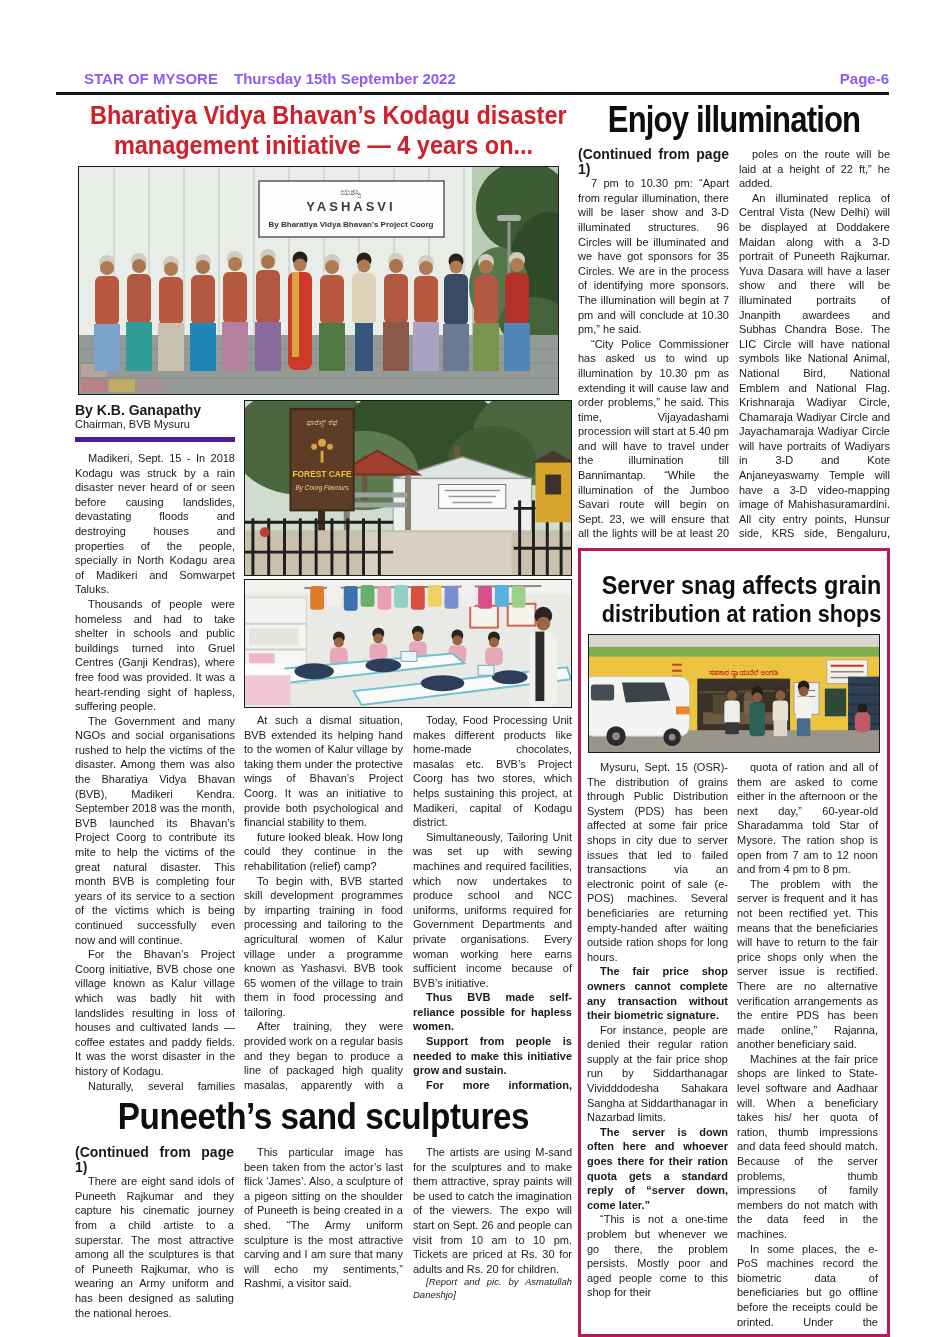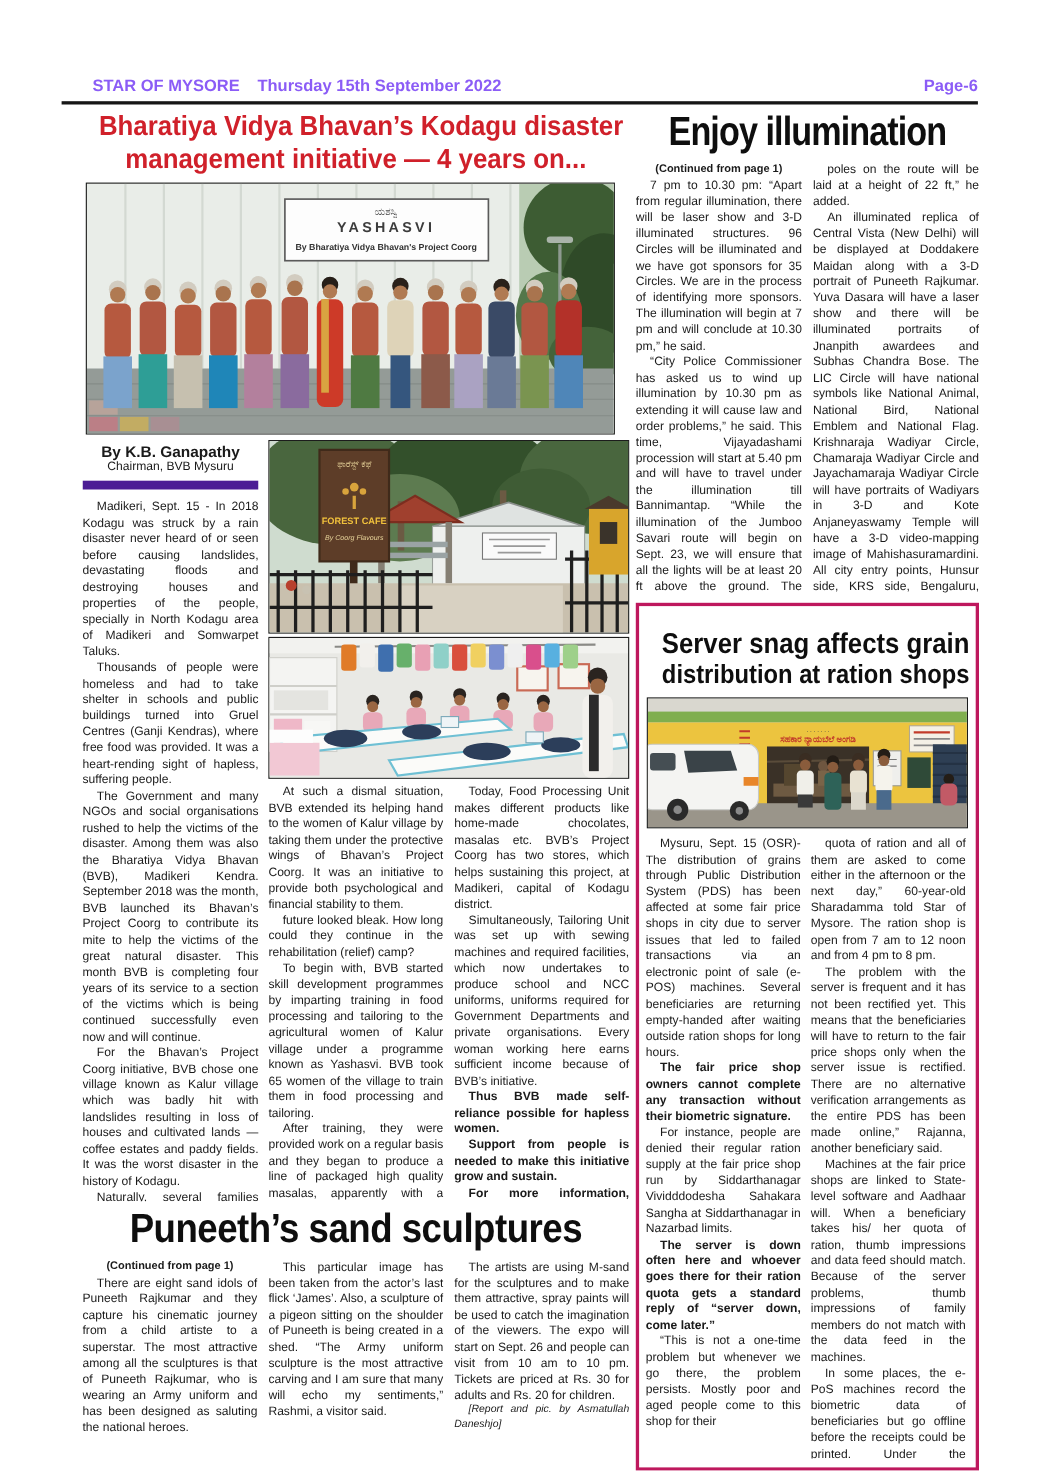--- a/index.html
+++ b/index.html
@@ -21,29 +21,29 @@
   .illum-title{font-size:37px;font-weight:bold;text-align:center;white-space:nowrap;
                letter-spacing:-1px;line-height:40px;transform:scaleX(.84);transform-origin:50% 0;color:#0e0e0e;}
   .puneeth-title{font-size:37px;font-weight:bold;text-align:center;white-space:nowrap;
                letter-spacing:-.5px;line-height:40px;transform:scaleX(.9);transform-origin:50% 0;color:#0e0e0e;margin:4px 0 8px;}
   .server-title{font-weight:bold;text-align:center;color:#0e0e0e;transform:scaleX(.9);transform-origin:50% 0;margin:2px 0 6px;}
   .server-title .l1{font-size:26px;line-height:30px;white-space:nowrap;}
   .server-title .l2{font-size:24px;line-height:28px;white-space:nowrap;}
   
   .para{margin:0;text-align:justify;font-size:11px;line-height:14.6px;text-indent:13px;color:#1a1a1a;}
   .para.bold{font-weight:bold;}
-  .para.center{text-align:center;text-indent:0;font-size:10px;}
+  .para.center{text-indent:0;font-size:14px;}
   .para.italic{font-style:italic;}
   .para.small{font-size:9.5px;line-height:12.5px;}
   
   .photo{display:block;border:1px solid #1c1c1c;background:#dfe3de;}
   .photo-group{width:479px;height:227px;margin:6px 0 0 3px;}
   .bvb-row{display:flex;margin-top:5px;}
   .bvb-c1{width:160px;margin-right:9px;height:692px;overflow:hidden;}
-  .byline-box{text-align:center;border-bottom:8px solid #4c1d95;padding:2px 0 7px;margin-bottom:9px;}
+  .byline-box{border-bottom:5px solid #4c1d95;padding:2px 0 7px;margin-bottom:9px;}
   .byline{font-weight:bold;font-size:14px;}
   .byline-role{font-size:11px;margin-top:0;}
   .bvb-right{width:328px;}
   .photo-cafe{width:326px;height:174px;}
   .photo-tailor{width:326px;height:127px;margin-top:3px;}
   .bvb-cols{display:flex;margin-top:5px;}
   .bvb-c2{width:159px;margin-right:10px;height:380px;overflow:hidden;}
   .bvb-c3{width:159px;height:380px;overflow:hidden;}
   .puneeth-cols{display:flex;gap:10px;}
   .puneeth-col{width:159px;height:184px;overflow:hidden;}

